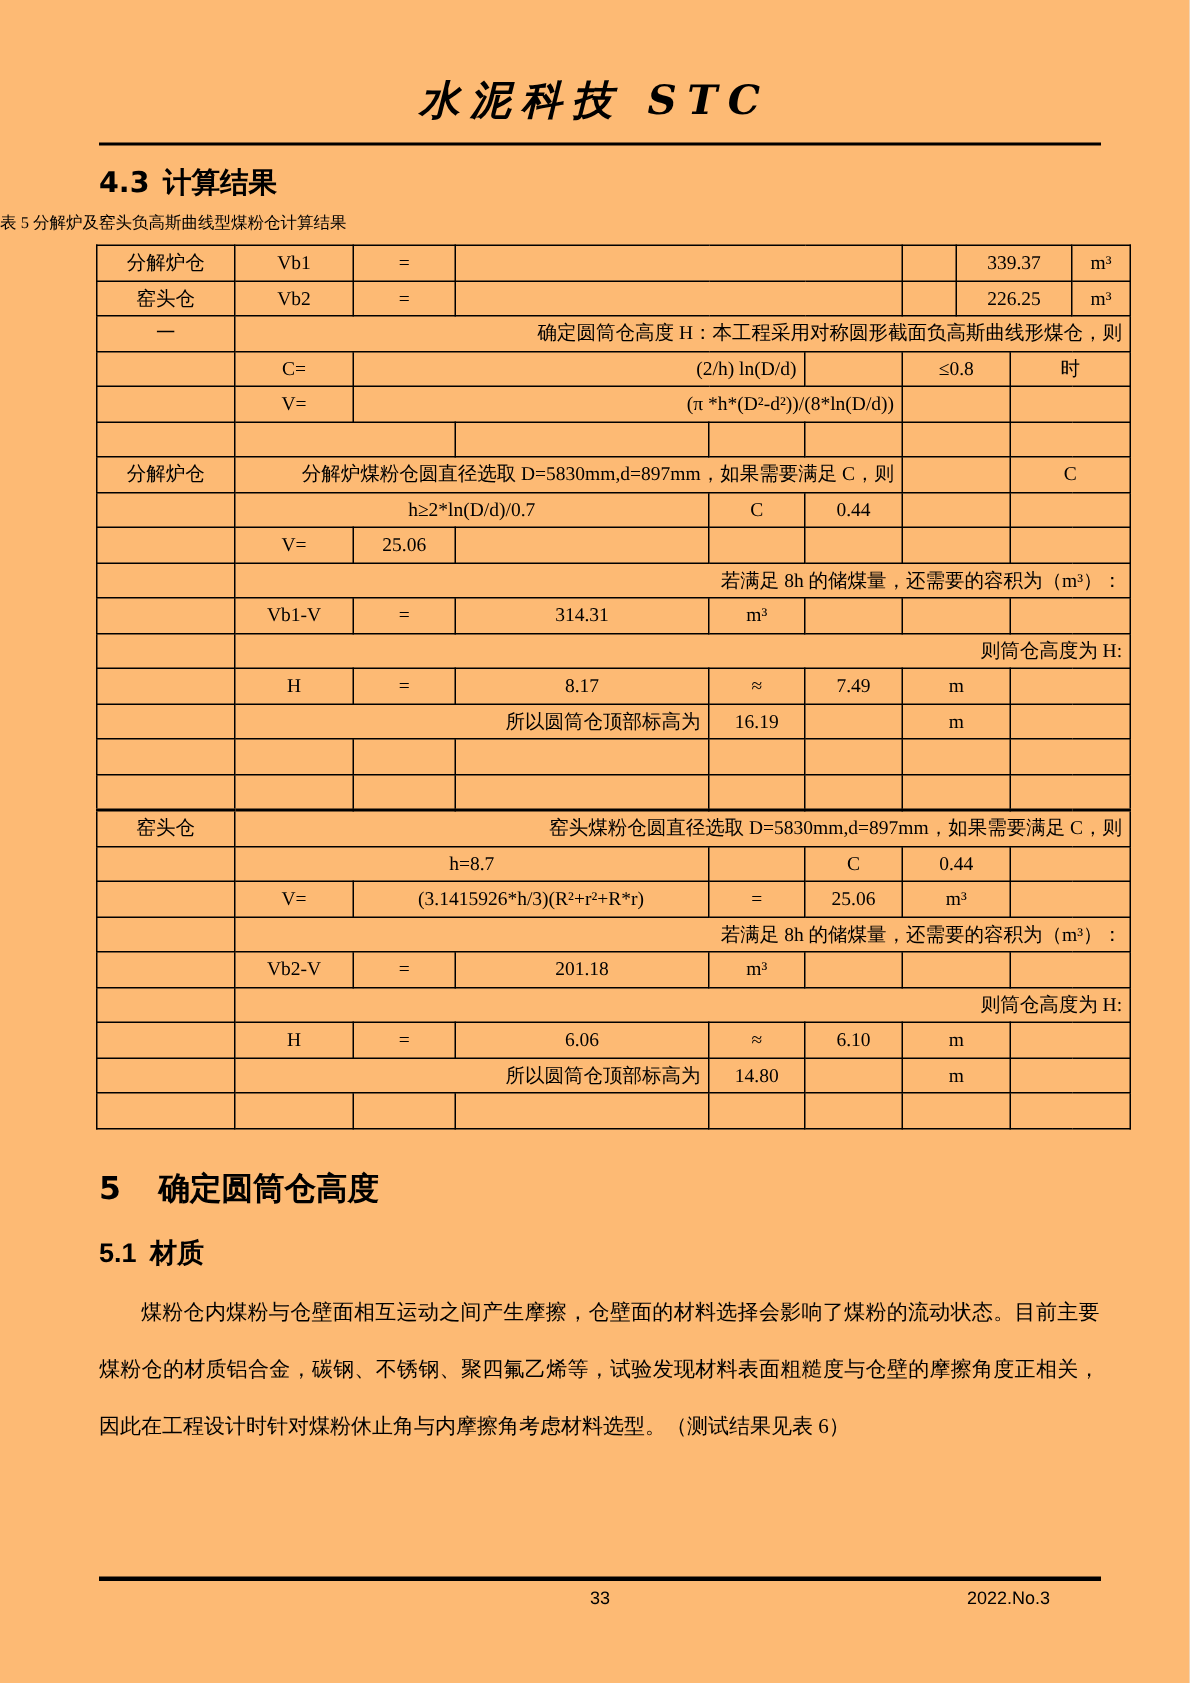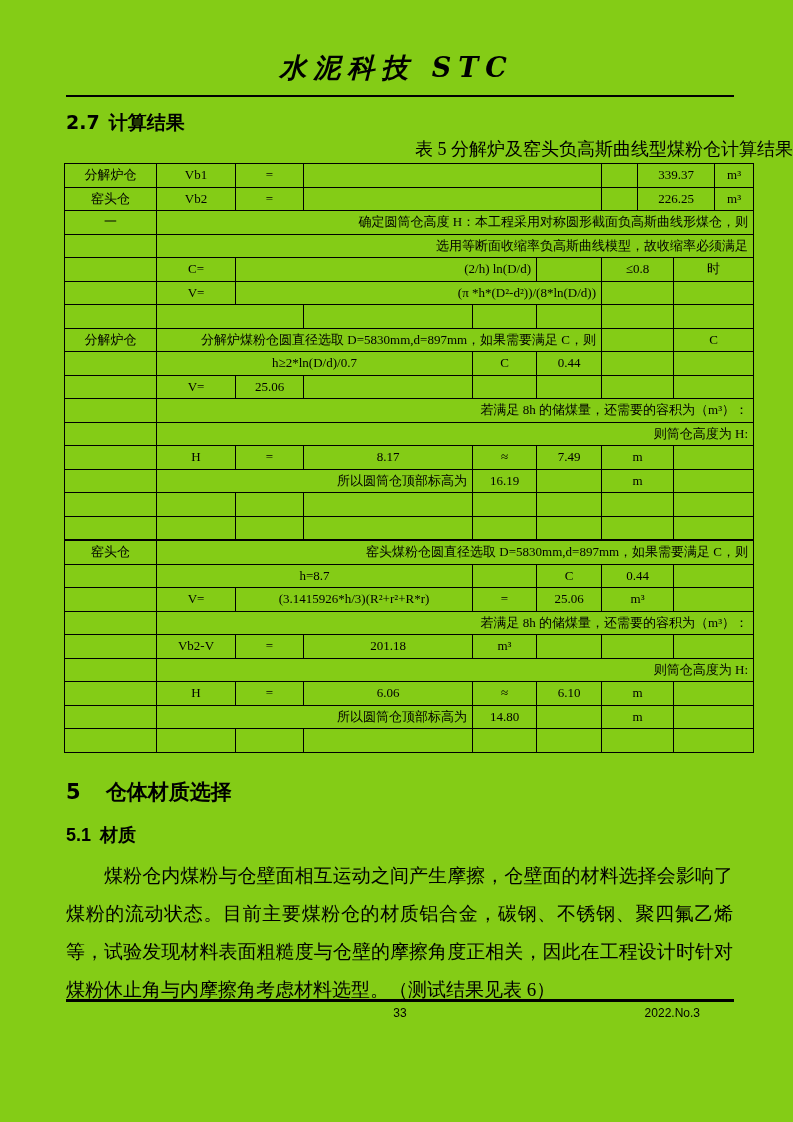--- a/index.html
+++ b/index.html
@@ -1,20 +1,20 @@
 <!DOCTYPE html>
 <html><head>
 <meta charset="utf-8">
 <style>
   html,body { margin:0; padding:0; background:#e8e8e8; }
   .page {
     position:relative;
     width:793px; height:1122px;
     margin:0 auto;
-    background:#84cc16;
+    background:#fdba74;
     color:#000;
     font-family:"Liberation Serif","DejaVu Serif",serif;
     overflow:hidden;
   }
   .journal-title {
     padding-top:52px;
     text-align:center;
     font-family:"DejaVu Serif","Liberation Serif",serif;
     font-style:italic;
     font-weight:bold;
@@ -28,22 +28,22 @@
   }
   .h43 {
     margin:13px 0 0 66px;
     font-family:"DejaVu Sans","Liberation Sans",sans-serif;
     font-weight:bold;
     font-size:19px; line-height:24px;
   }
   .h43 .num { margin-right:9px; }
   .caption {
     margin-top:7px;
-    text-align:right;
-    font-size:18px; line-height:17px;
+    text-align:left;
+    font-size:11px; line-height:17px;
   }
   table.calc {
     margin:5px 0 0 64px;
     border-collapse:collapse;
     table-layout:fixed;
     width:689px;
   }
   table.calc td {
     border:1px solid #000;
     height:22.5px;
@@ -66,28 +66,28 @@
   .h5 .num { margin-right:25px; }
   .h51 {
     margin:19px 0 0 66px;
     font-family:Liberation Sans, sans-serif;
     font-weight:bold;
     font-size:18px; line-height:22px;
   }
   .h51 .num { margin-right:9px; }
   .body-par {
     margin:11px 60px 0 66px;
-    font-size:19px;
+    font-size:14px;
     line-height:38px;
     text-align:justify;
     text-indent:2em;
   }
   .footer {
     position:absolute;
-    left:66px; top:999px;
+    left:66px; top:1051px;
     width:668px;
   }
   .footer-rule { height:3px; background:#000; }
   .footer-row {
     position:relative;
     margin-top:4px;
     font-family:"Liberation Sans","DejaVu Sans",sans-serif;
     font-size:12px; line-height:14px;
     text-align:center;
   }
@@ -98,21 +98,21 @@
 </style>
 </head>
 <body>
 
 <div class="page">
 
   <div class="journal-title">水泥科技 STC</div>
   <div class="header-rule"></div>
 
   <div class="h43">
-    <span class="num">2.7</span><span>计算结果</span>
+    <span class="num">4.3</span><span>计算结果</span>
   </div>
 
   <div class="caption">表 5 分解炉及窑头负高斯曲线型煤粉仓计算结果</div>
 
   <table class="calc">
     <colgroup>
       <col style="width:92px">
         <col style="width:79px">
         <col style="width:68px">
       <col style="width:169px">
@@ -141,24 +141,20 @@
           <td></td>
           <td colspan="2">226.25</td>
           <td>m³</td>
         </tr>
         <tr>
           <td>一</td>
           <td colspan="9" class="al">确定圆筒仓高度 H：本工程采用对称圆形截面负高斯曲线形煤仓，则</td>
         </tr>
         <tr>
           <td></td>
-          <td colspan="9" class="al">选用等断面收缩率负高斯曲线模型，故收缩率必须满足</td>
-        </tr>
-        <tr>
-          <td></td>
           <td>C=</td>
           <td colspan="3" class="al">(2/h) ln(D/d)</td>
           <td></td>
           <td colspan="2">≤0.8</td>
           <td colspan="2">时</td>
         </tr>
         <tr>
           <td></td>
           <td>V=</td>
           <td colspan="4" class="al">(π *h*(D²-d²))/(8*ln(D/d))</td>
@@ -194,20 +190,30 @@
           <td>25.06</td>
           <td></td>
           <td></td>
           <td></td>
           <td colspan="2"></td>
           <td colspan="2"></td>
         </tr>
         <tr>
           <td></td>
           <td colspan="9" class="al">若满足 8h 的储煤量，还需要的容积为（m³）：</td>
+        </tr>
+        <tr>
+          <td></td>
+          <td>Vb1-V</td>
+          <td>=</td>
+          <td>314.31</td>
+          <td>m³</td>
+          <td></td>
+          <td colspan="2"></td>
+          <td colspan="2"></td>
         </tr>
         <tr>
           <td></td>
           <td colspan="9" class="al">则筒仓高度为 H:</td>
         </tr>
         <tr>
           <td></td>
           <td>H</td>
           <td>=</td>
           <td>8.17</td>
@@ -308,21 +314,21 @@
           <td></td>
           <td></td>
           <td></td>
           <td colspan="2"></td>
           <td colspan="2"></td>
         </tr>
       </tbody>
   </table>
 
   <div class="h5">
-    <span class="num">5</span><span>仓体材质选择</span>
+    <span class="num">5</span><span>确定圆筒仓高度</span>
   </div>
 
   <div class="h51">
     <span class="num">5.1</span><span>材质</span>
   </div>
 
   <div class="body-par">煤粉仓内煤粉与仓壁面相互运动之间产生摩擦，仓壁面的材料选择会影响了煤粉的流动状态。目前主要煤粉仓的材质铝合金，碳钢、不锈钢、聚四氟乙烯等，试验发现材料表面粗糙度与仓壁的摩擦角度正相关，因此在工程设计时针对煤粉休止角与内摩擦角考虑材料选型。（测试结果见表 6）</div>
 
   <div class="footer">
     <div class="footer-rule"></div>

